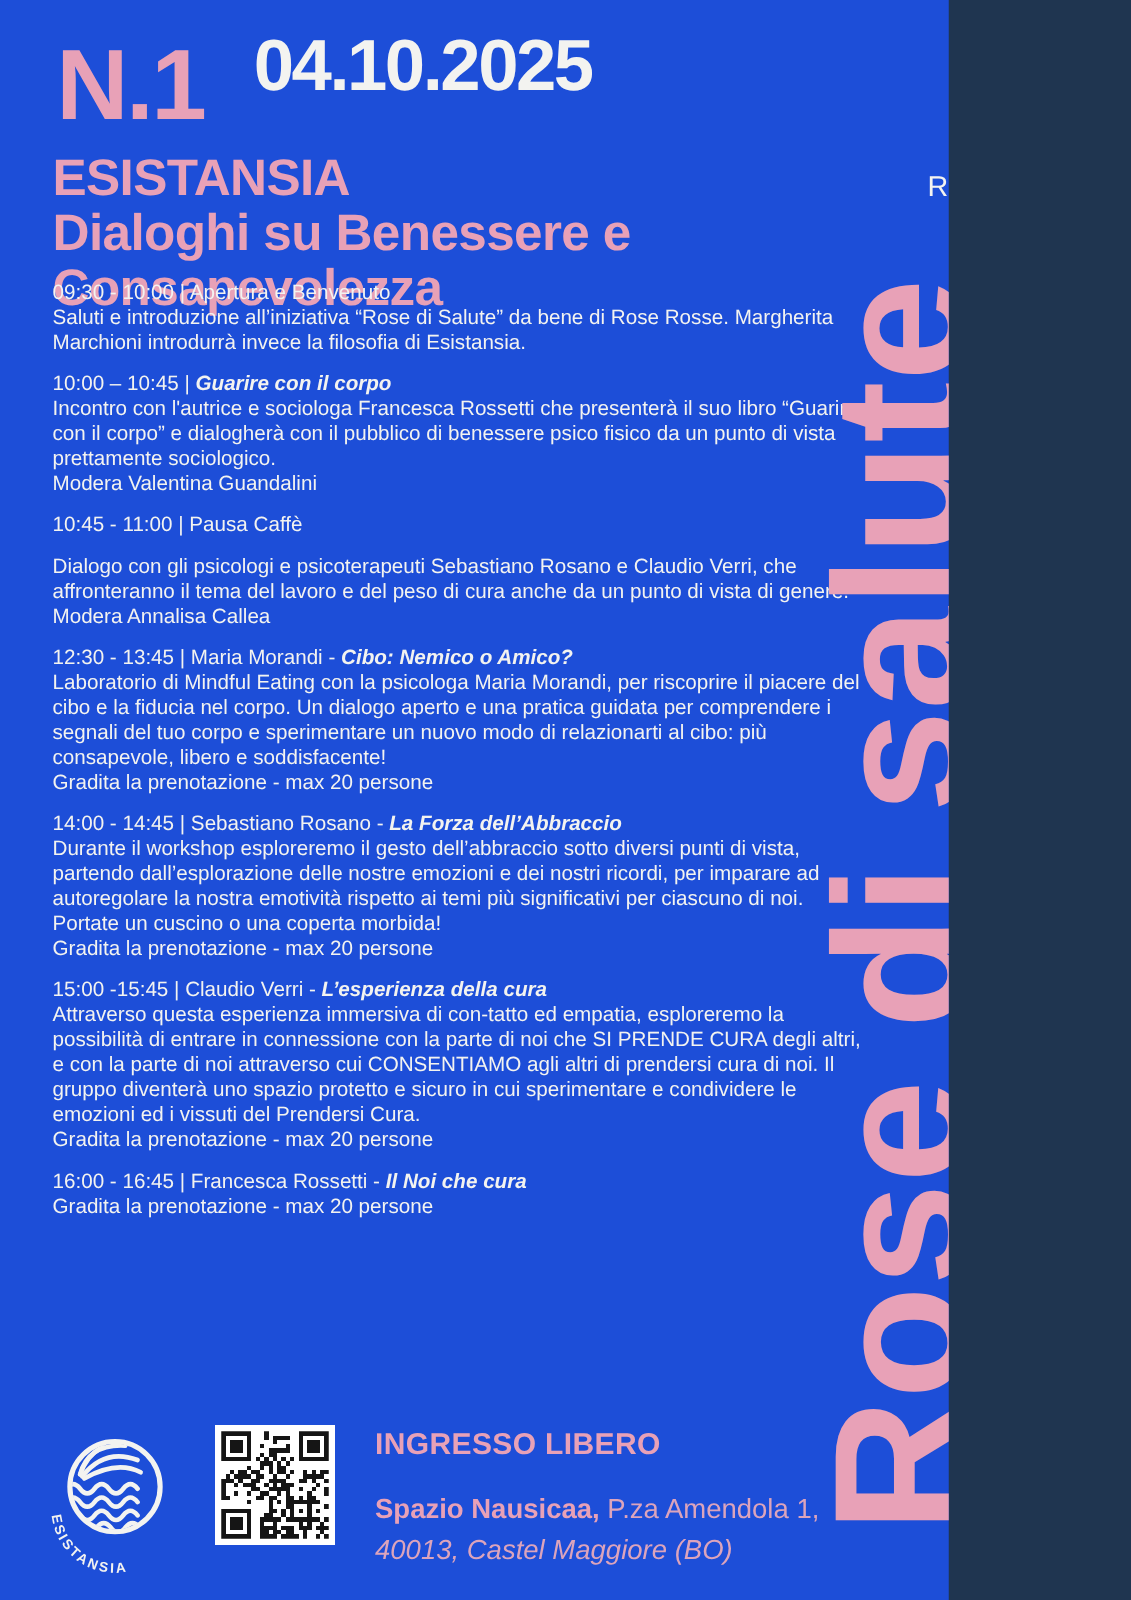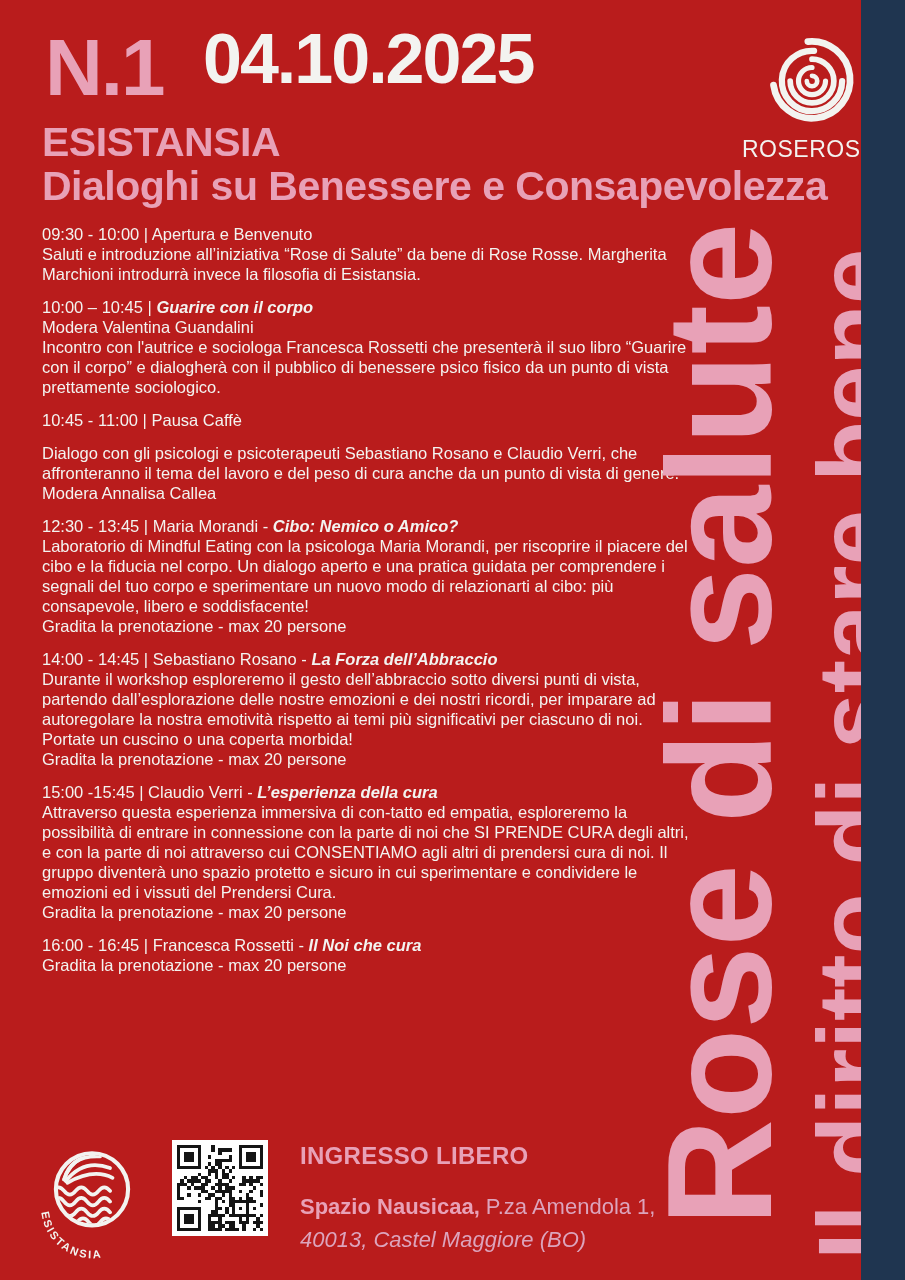--- a/index.html
+++ b/index.html
@@ -1,24 +1,24 @@
 <!DOCTYPE html>
 <html><head>
 <meta charset="utf-8">
 <style>
   html,body{margin:0;padding:0;background:#1f3550;}
   .poster{
-    position:relative;width:861px;height:1280px;overflow:hidden;
-    background:#b91c1c;font-family:"Liberation Sans",sans-serif;
+    position:relative;width:759px;height:1280px;overflow:hidden;
+    background:#1d4ed8;font-family:"Liberation Sans",sans-serif;
     -webkit-font-smoothing:antialiased;
   }
   
   .issue{position:absolute;left:45px;top:28px;font-size:80px;font-weight:bold;
          color:#e8a1b7;letter-spacing:-2px;line-height:1;}
-  .date{position:absolute;left:203px;top:24px;font-size:70px;font-weight:bold;
+  .date{position:absolute;left:203px;top:24px;font-size:58px;font-weight:bold;
         color:#f3f3f0;letter-spacing:-2px;line-height:1;}
   .rose-logo{position:absolute;left:742px;top:28px;width:140px;text-align:center;}
   .rose-logo svg{width:104px;height:104px;display:block;margin:0 auto;}
   .rose-word{color:#f3f3f0;font-size:23px;letter-spacing:.5px;margin-top:4px;white-space:nowrap;}
   .rose-word .w1{font-weight:400;}
   .rose-word .w2{font-weight:400;}
   .rose-word .aps{font-size:11px;font-weight:400;}
   .title-block{position:absolute;left:42px;top:120px;color:#e8a1b7;font-weight:bold;
                line-height:44px;letter-spacing:-0.5px;}
   .title-block .t1{font-size:41px;}
@@ -72,22 +72,22 @@
   </div>
 
   <div class="schedule">
     <div class="sessions">
         <div class="session-block">
           <div><span>09:30 - 10:00 | Apertura e Benvenuto</span></div>
           <div>Saluti e introduzione all’iniziativa “Rose di Salute” da bene di Rose Rosse. Margherita Marchioni introdurrà invece la filosofia di Esistansia.</div>
         </div>
         <div class="session-block">
           <div><span>10:00 – 10:45 | </span><span class="em">Guarire con il corpo</span></div>
+          <div>Incontro con l'autrice e sociologa Francesca Rossetti che presenterà il suo libro “Guarire con il corpo” e dialogherà con il pubblico di benessere psico fisico da un punto di vista prettamente sociologico.</div>
           <div>Modera Valentina Guandalini</div>
-          <div>Incontro con l'autrice e sociologa Francesca Rossetti che presenterà il suo libro “Guarire con il corpo” e dialogherà con il pubblico di benessere psico fisico da un punto di vista prettamente sociologico.</div>
         </div>
         <div class="session-block">
           <div><span>10:45 - 11:00 | Pausa Caffè</span></div>
         </div>
         <div class="session-block">
           <div>Dialogo con gli psicologi e psicoterapeuti Sebastiano Rosano e Claudio Verri, che affronteranno il tema del lavoro e del peso di cura anche da un punto di vista di genere.</div>
           <div>Modera Annalisa Callea</div>
         </div>
         <div class="session-block">
           <div><span>12:30 - 13:45 |  Maria Morandi - </span><span class="em">Cibo: Nemico o Amico?</span></div>

